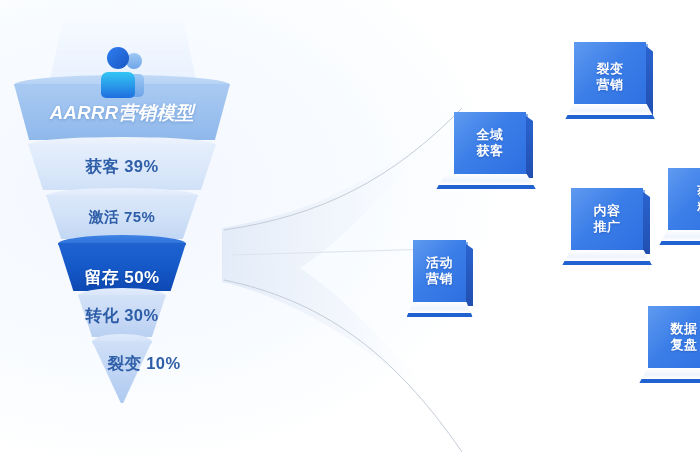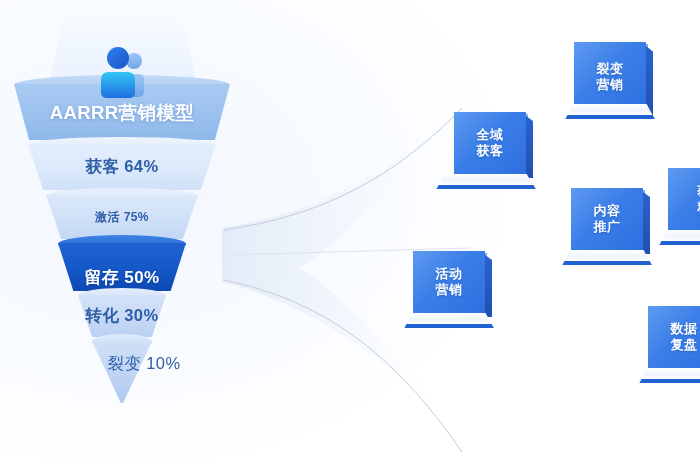--- a/index.html
+++ b/index.html
@@ -29,39 +29,39 @@
   .layer .cap{position:absolute;left:0;right:0;top:-7px;height:16px;border-radius:50%;}
   .layer .lbl{position:relative;z-index:4;white-space:nowrap;letter-spacing:.4px;}
 
   
   #L0{top:62px;height:56px;left:8px;right:8px;}
   #L0 .body{
     background:linear-gradient(180deg,#a9caf2 0%,#9dc2ef 48%,#8fb8ea 100%);
     clip-path:polygon(0% 0%,100% 0%,93% 100%,7% 100%);
   }
   #L0 .cap{background:linear-gradient(180deg,#c2daf7 0%,#a7c8f1 100%);top:-9px;height:20px;}
-  #L0 .lbl{font-size:18.5px;font-weight:700;color:#ffffff;text-shadow:0 1px 3px rgba(60,110,180,.45);}
+  #L0 .lbl{font-size:18.5px;font-weight:700;color:#ffffff;text-shadow:0 1px 3px rgba(60,110,180,.45);font-style:italic;}
 
   
   #L1{top:122px;height:46px;left:22px;right:22px;}
   #L1 .body{
     background:linear-gradient(180deg,#e4eefc 0%,#dbe8fa 55%,#cfe0f7 100%);
     clip-path:polygon(0% 0%,100% 0%,92% 100%,8% 100%);
   }
   #L1 .cap{background:linear-gradient(180deg,#eef4fd 0%,#dfeafb 100%);}
   #L1 .lbl{font-size:16.5px;font-weight:600;color:#2f5ea8;}
 
   
   #L2{top:173px;height:44px;left:40px;right:40px;}
   #L2 .body{
     background:linear-gradient(180deg,#dbe8fa 0%,#cfe0f7 55%,#c2d7f4 100%);
     clip-path:polygon(0% 0%,100% 0%,90% 100%,10% 100%);
   }
   #L2 .cap{background:linear-gradient(180deg,#e8f0fd 0%,#d6e4f9 100%);}
-  #L2 .lbl{font-size:12px;font-weight:600;color:#2f5ea8;}
+  #L2 .lbl{font-size:15px;font-weight:600;color:#2f5ea8;}
 
   
   #L3{top:221px;height:48px;left:52px;right:52px;}
   #L3 .body{
     background:linear-gradient(180deg,#1f62d0 0%,#1558c8 50%,#0e49b4 100%);
     clip-path:polygon(0% 0%,100% 0%,88% 100%,12% 100%);
     box-shadow:0 6px 14px rgba(21,88,200,.30);
   }
   #L3 .cap{background:linear-gradient(180deg,#3f82e4 0%,#1f62d0 100%);top:-8px;height:18px;}
   #L3 .lbl{font-size:17px;font-weight:700;color:#ffffff;text-shadow:0 1px 2px rgba(10,50,120,.5);margin-top:20px;}
@@ -75,21 +75,21 @@
   #L4 .cap{background:linear-gradient(180deg,#e2ecfc 0%,#cfdff7 100%);}
   #L4 .lbl{font-size:16.5px;font-weight:600;color:#2f5ea8;}
 
   
   #L5{top:319px;height:62px;left:86px;right:86px;overflow:visible;}
   #L5 .body{
     background:linear-gradient(180deg,#cfe0f7 0%,#bfd4f4 55%,#aec9f0 100%);
     clip-path:polygon(0% 0%,100% 0%,52% 100%,48% 100%);
   }
   #L5 .cap{background:linear-gradient(180deg,#dfeafb 0%,#cbdcf7 100%);}
-  #L5 .lbl{font-size:16.5px;font-weight:400;color:#2f5ea8;transform:translateX(22px) translateY(-8px);}
+  #L5 .lbl{font-size:16.5px;font-weight:700;color:#2f5ea8;transform:translateX(22px) translateY(-8px);}
 
   
   .group-icon{position:absolute;left:92px;top:24px;width:56px;height:54px;z-index:6;}
 
   
   .fan{position:absolute;left:0;top:0;width:700px;height:470px;pointer-events:none;}
 
   
   .card{position:absolute;}
   .card .screen{
@@ -166,21 +166,21 @@
 
     <div class="layer" id="L0">
       <div class="cap"></div>
       <div class="body"></div>
       <div class="lbl">AARRR营销模型</div>
     </div>
 
     <div class="layer" id="L1">
       <div class="cap"></div>
       <div class="body"></div>
-      <div class="lbl">获客 64%</div>
+      <div class="lbl">获客 39%</div>
     </div>
 
     <div class="layer" id="L2">
       <div class="cap"></div>
       <div class="body"></div>
       <div class="lbl">激活 75%</div>
     </div>
 
     <div class="layer" id="L3">
       <div class="cap"></div>
@@ -221,21 +221,21 @@
 
   <div class="card" style="left:551px;top:188px;width:72px;height:62px;margin-left:20px;">
     <div class="screen">
       <div class="txt">
         <span>内容</span><br><span>推广</span>
       </div>
     </div>
     <div class="base" style="top:62px;"></div>
   </div>
 
-  <div class="card" style="left:413px;top:251px;width:72px;height:62px;">
+  <div class="card" style="left:413px;top:240px;width:53px;height:62px;">
     <div class="screen">
       <div class="txt">
         <span>活动</span><br><span>营销</span>
       </div>
     </div>
     <div class="base" style="top:62px;"></div>
   </div>
 
   <div class="card" style="left:668px;top:168px;width:72px;height:62px;">
     <div class="screen">

